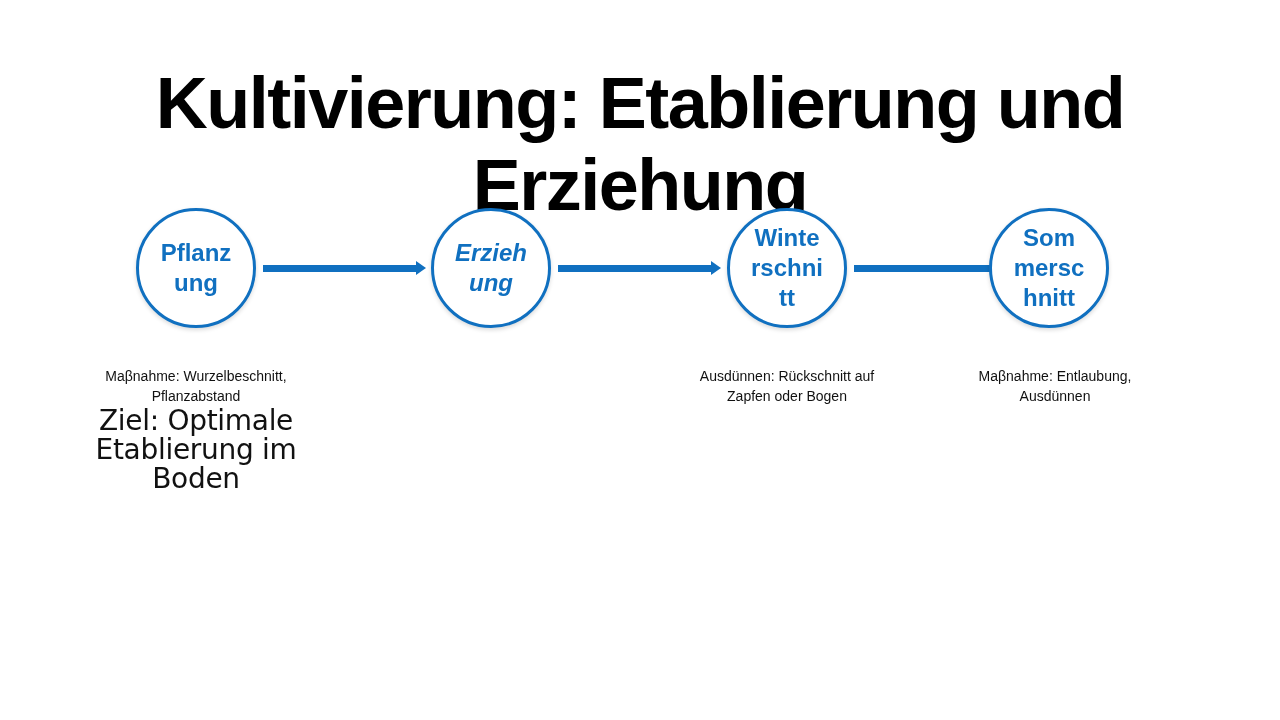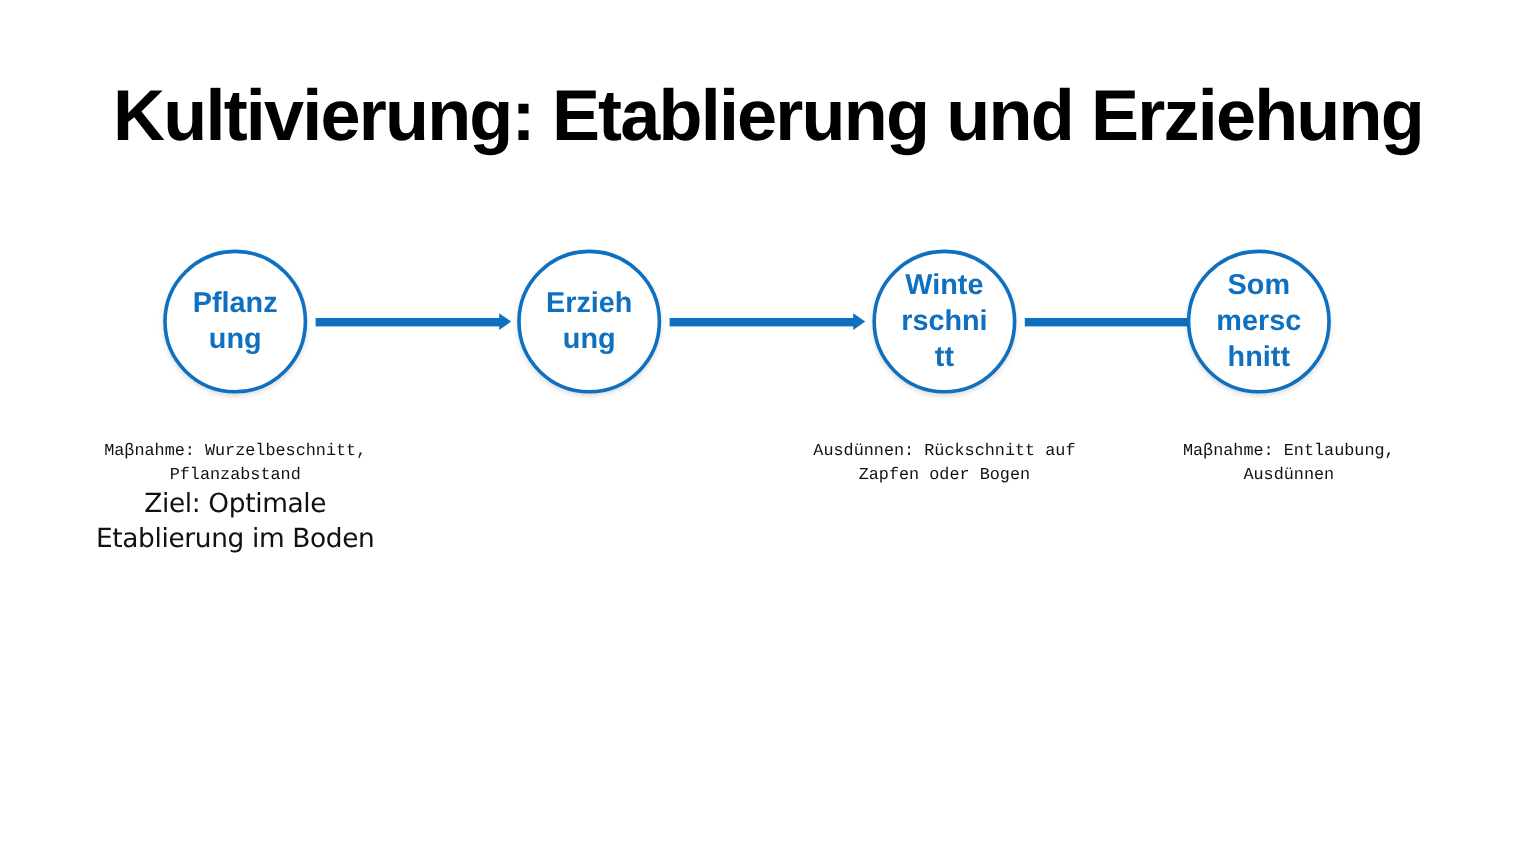--- a/index.html
+++ b/index.html
@@ -1,37 +1,37 @@
 <!DOCTYPE html>
 <html><head>
 <meta charset="utf-8">
 <style>
   html, body { margin:0; padding:0; }
   body { width:1280px; height:720px; background:#ffffff; position:relative; overflow:hidden; font-family:"DejaVu Sans", sans-serif; }
-  .title { position:absolute; left:0; top:62px; width:1280px; text-align:center; font-family:"Liberation Sans", sans-serif; font-weight:bold; font-size:60px; color:#000; letter-spacing:-1.5px; }
+  .title { position:absolute; left:0; top:62px; width:1280px; text-align:center; font-family:"Liberation Sans", sans-serif; font-weight:bold; font-size:72px; color:#000; letter-spacing:-1.5px; }
   .node { position:absolute; width:120px; height:120px; border:3px solid #1070c0; border-radius:50%; box-sizing:border-box; background:#fff; display:flex; align-items:center; justify-content:center; box-shadow:0 2px 4px rgba(0,0,0,0.15); }
   .node-label { color:#1070c0; font-family:"Liberation Sans", sans-serif; font-weight:bold; font-size:24px; line-height:30px; text-align:center; width:90px; white-space:pre-line; }
   .arrow { position:absolute; height:7px; background:#1070c0; top:265px; }
   .arrow::after { content:""; position:absolute; right:-8px; top:-4px; border-left:10px solid #1070c0; border-top:7px solid transparent; border-bottom:7px solid transparent; }
   .desc { position:absolute; top:366px; width:260px; text-align:center; }
-  .measure { font-family:Liberation Mono, monospace; font-size:14px; line-height:20px; color:#111; white-space:pre-line; }
-  .goal { font-family:"DejaVu Sans", sans-serif; font-size:22px; line-height:29px; color:#111; white-space:pre-line; letter-spacing:-0.3px; }
+  .measure { font-family:Liberation Sans, sans-serif; font-size:14px; line-height:20px; color:#111; white-space:pre-line; }
+  .goal { font-family:"DejaVu Sans", sans-serif; font-size:28px; line-height:29px; color:#111; white-space:pre-line; letter-spacing:-0.3px; }
 </style>
 </head>
 <body>
 
 <div class="title">Kultivierung: Etablierung und Erziehung</div>
 
 <div class="node" style="left:136px; top:208px;">
   <div class="node-label">Pflanz
 ung</div>
 </div>
 <div class="arrow" style="left:263px; width:155px;"></div>
 
-<div class="node" style="left:431px; top:208px;">
+<div class="node" style="left:431px; top:208px;font-style:italic;">
   <div class="node-label">Erzieh
 ung</div>
 </div>
 <div class="arrow" style="left:558px; width:155px;"></div>
 
 <div class="node" style="left:727px; top:208px;">
   <div class="node-label">Winte
 rschni
 tt</div>
 </div>
@@ -48,16 +48,16 @@
 Pflanzabstand</div>
   <div class="goal">Ziel: Optimale
 Etablierung im Boden</div>
 </div>
 <div class="desc" style="left:361px;">
 </div>
 <div class="desc" style="left:657px;">
   <div class="measure">Ausdünnen: Rückschnitt auf
 Zapfen oder Bogen</div>
 </div>
-<div class="desc" style="left:944px;">
+<div class="desc" style="left:925px;">
   <div class="measure">Maβnahme: Entlaubung,
 Ausdünnen</div>
 </div>
 
 </body></html>

